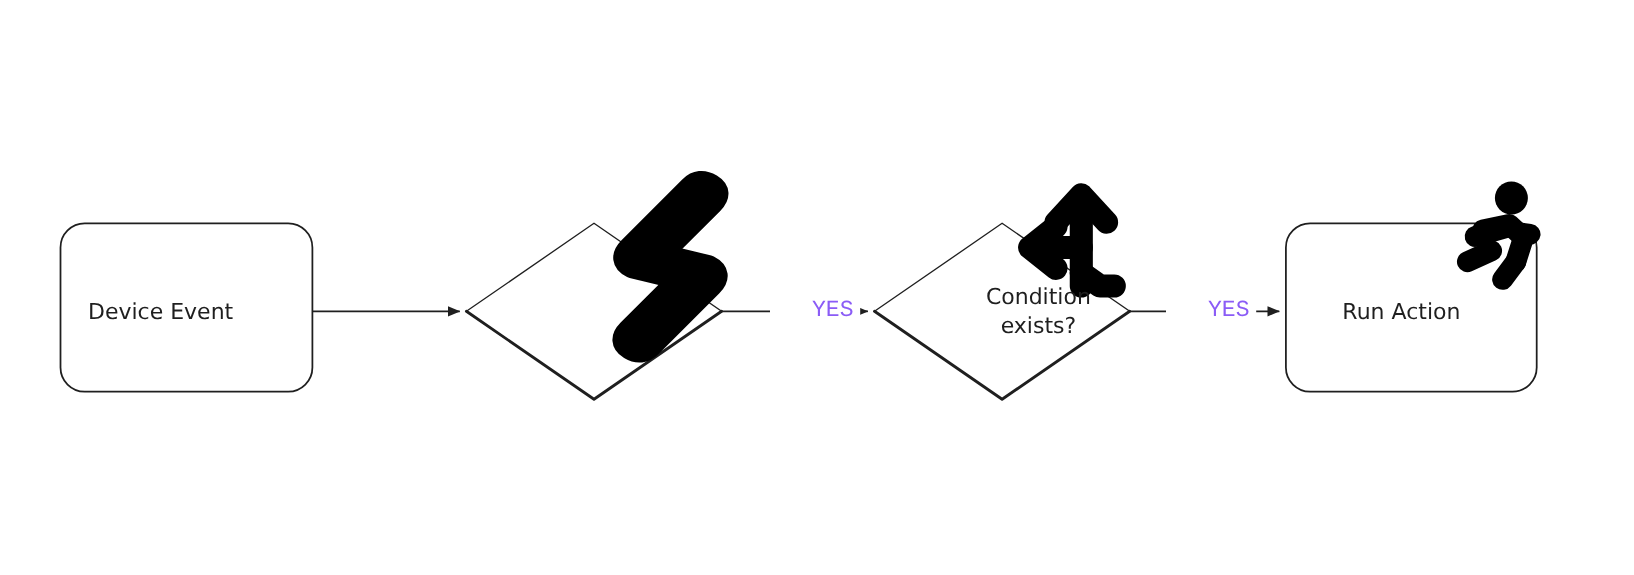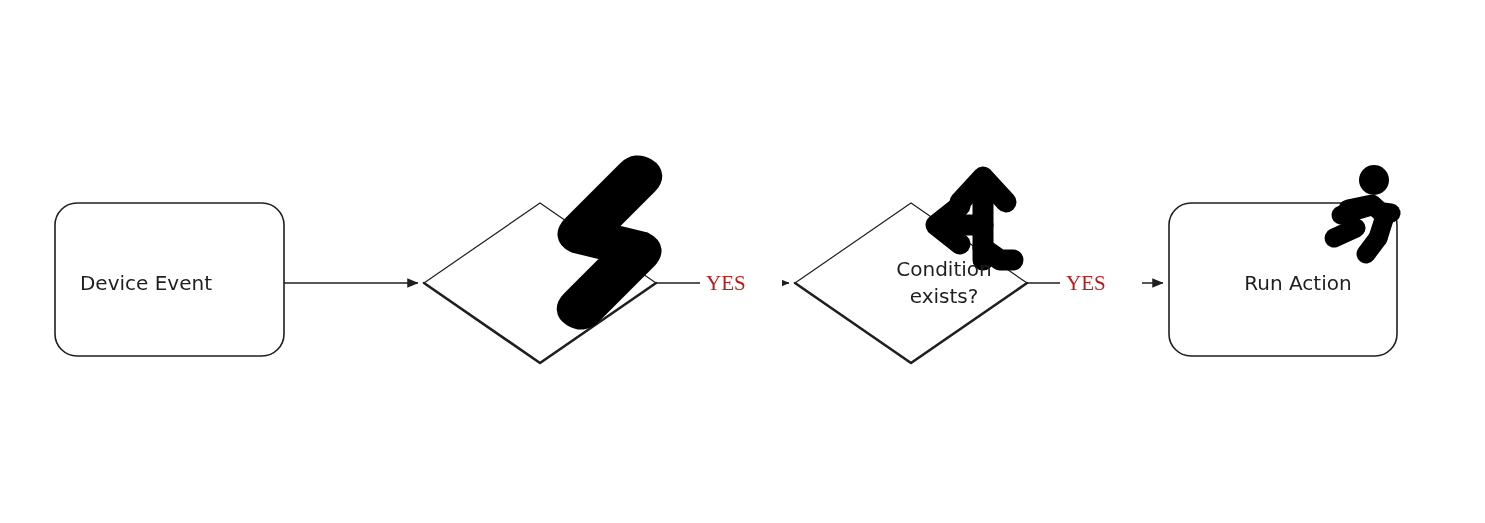--- a/index.html
+++ b/index.html
@@ -32,33 +32,33 @@
     color: #1f1f1f;
     font-size: 20px;
     line-height: 27px;
     font-family: "DejaVu Sans", "Liberation Sans", sans-serif;
     white-space: pre;
     pointer-events: none;
     -webkit-font-smoothing: antialiased;
   }
   .edge-label {
     position: absolute;
-    text-align: left;
-    color: #b91c1c;
+    text-align: right;
+    color: #8b5cf6;
     font-size: 21px;
     line-height: 24px;
-    font-family: Liberation Serif, serif;
+    font-family: Liberation Mono, monospace;
     white-space: pre;
     background: #ffffff;
     padding: 0 6px;
   }
   .lbl-device-event { left: 55px;   top: 270px; width: 182px; }
   .lbl-trigger      { left: 440px;  top: 256px; width: 200px; }
   .lbl-condition    { left: 838px;  top: 256px; width: 212px; }
-  .lbl-run-action   { left: 1170px; top: 270px; width: 208px; margin-left: 24px; }
+  .lbl-run-action   { left: 1170px; top: 270px; width: 208px; }
 
   .lbl-yes-1 { left: 700px;  top: 271px; width: 70px; }
   .lbl-yes-2 { left: 1060px; top: 271px; width: 70px; }
 
   .icon-layer {
     position: absolute;
     top: 0; left: 0;
     width: 1485px;
     height: 523px;
     pointer-events: none;

